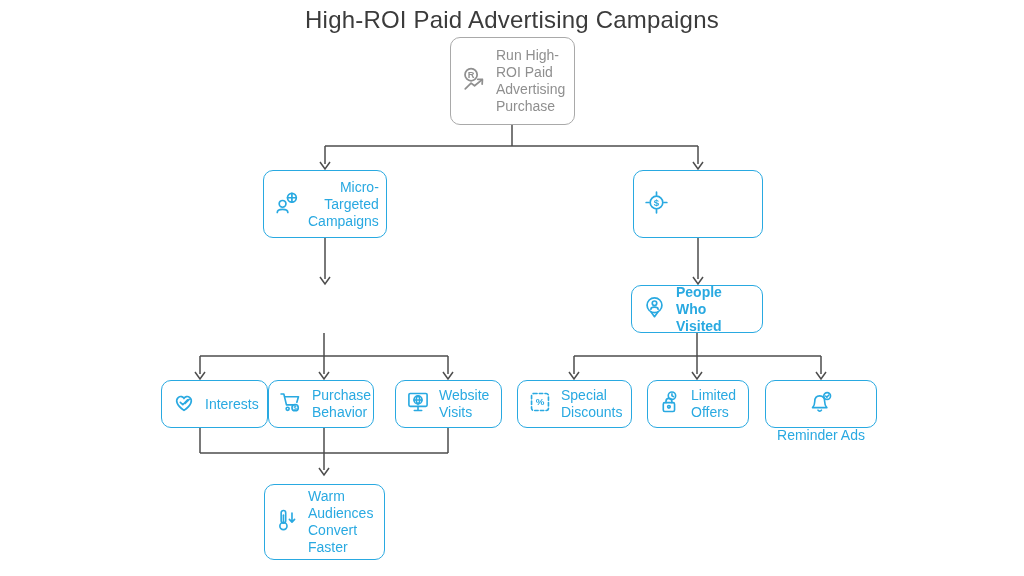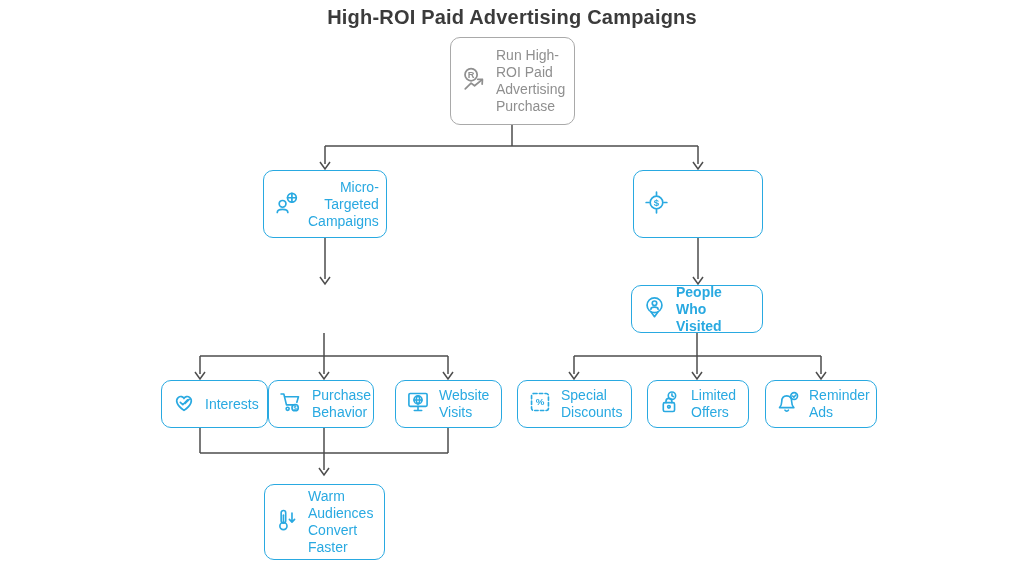--- a/index.html
+++ b/index.html
@@ -10,21 +10,21 @@
     --title-text:#3b3b3b;
     --canvas-bg:#ffffff;
   }
   html,body{margin:0;padding:0;background:#fff;}
   .canvas{
     position:relative;width:1024px;height:576px;background:var(--canvas-bg);
     font-family:"Liberation Sans",sans-serif;overflow:hidden;
   }
   .title{
     position:absolute;left:0;top:6px;width:1024px;text-align:center;
-    font-size:20px;font-weight:bold;color:var(--title-text);letter-spacing:.2px;
+    font-size:24px;font-weight:normal;color:var(--title-text);letter-spacing:.2px;
   }
   #edges{position:absolute;left:0;top:0;z-index:0;}
   .edge{stroke:var(--connector);stroke-width:1.5;fill:none;}
   .node{
     position:absolute;z-index:1;display:flex;align-items:center;gap:8px;
     padding:8px 9px;box-sizing:border-box;background:#fff;
     border:1.8px solid var(--accent);border-radius:10px;color:var(--accent);
   }
   .node .label{font-size:14px;line-height:17px;}
   .node.root{border-color:var(--root-border);color:var(--root-text);}
@@ -34,21 +34,21 @@
   #n-root{left:450px;top:37px;width:125px;height:88px;}
   #n-micro{left:263px;top:170px;width:124px;height:68px;text-align:right;}
   #n-retargeting{left:633px;top:170px;width:130px;height:68px;}
   #n-target{left:263px;top:285px;width:122px;height:48px;}
   #n-people{left:631px;top:285px;width:132px;height:48px;font-weight:bold;}
   #n-interests{left:161px;top:380px;width:107px;height:48px;}
   #n-purchase{left:268px;top:380px;width:106px;height:48px;}
   #n-website{left:395px;top:380px;width:107px;height:48px;}
   #n-discounts{left:517px;top:380px;width:115px;height:48px;}
   #n-limited{left:647px;top:380px;width:102px;height:48px;}
-  #n-reminder{left:765px;top:380px;width:112px;height:48px;}
+  #n-reminder{left:765px;top:380px;width:112px;height:48px;flex-direction:column;}
   #n-warm{left:264px;top:484px;width:121px;height:76px;}
 </style>
 </head>
 <body>
 
 <div class="canvas">
 
   <div class="title">High-ROI Paid Advertising Campaigns</div>
 
   <svg id="edges" width="1024" height="576" aria-hidden="true">

